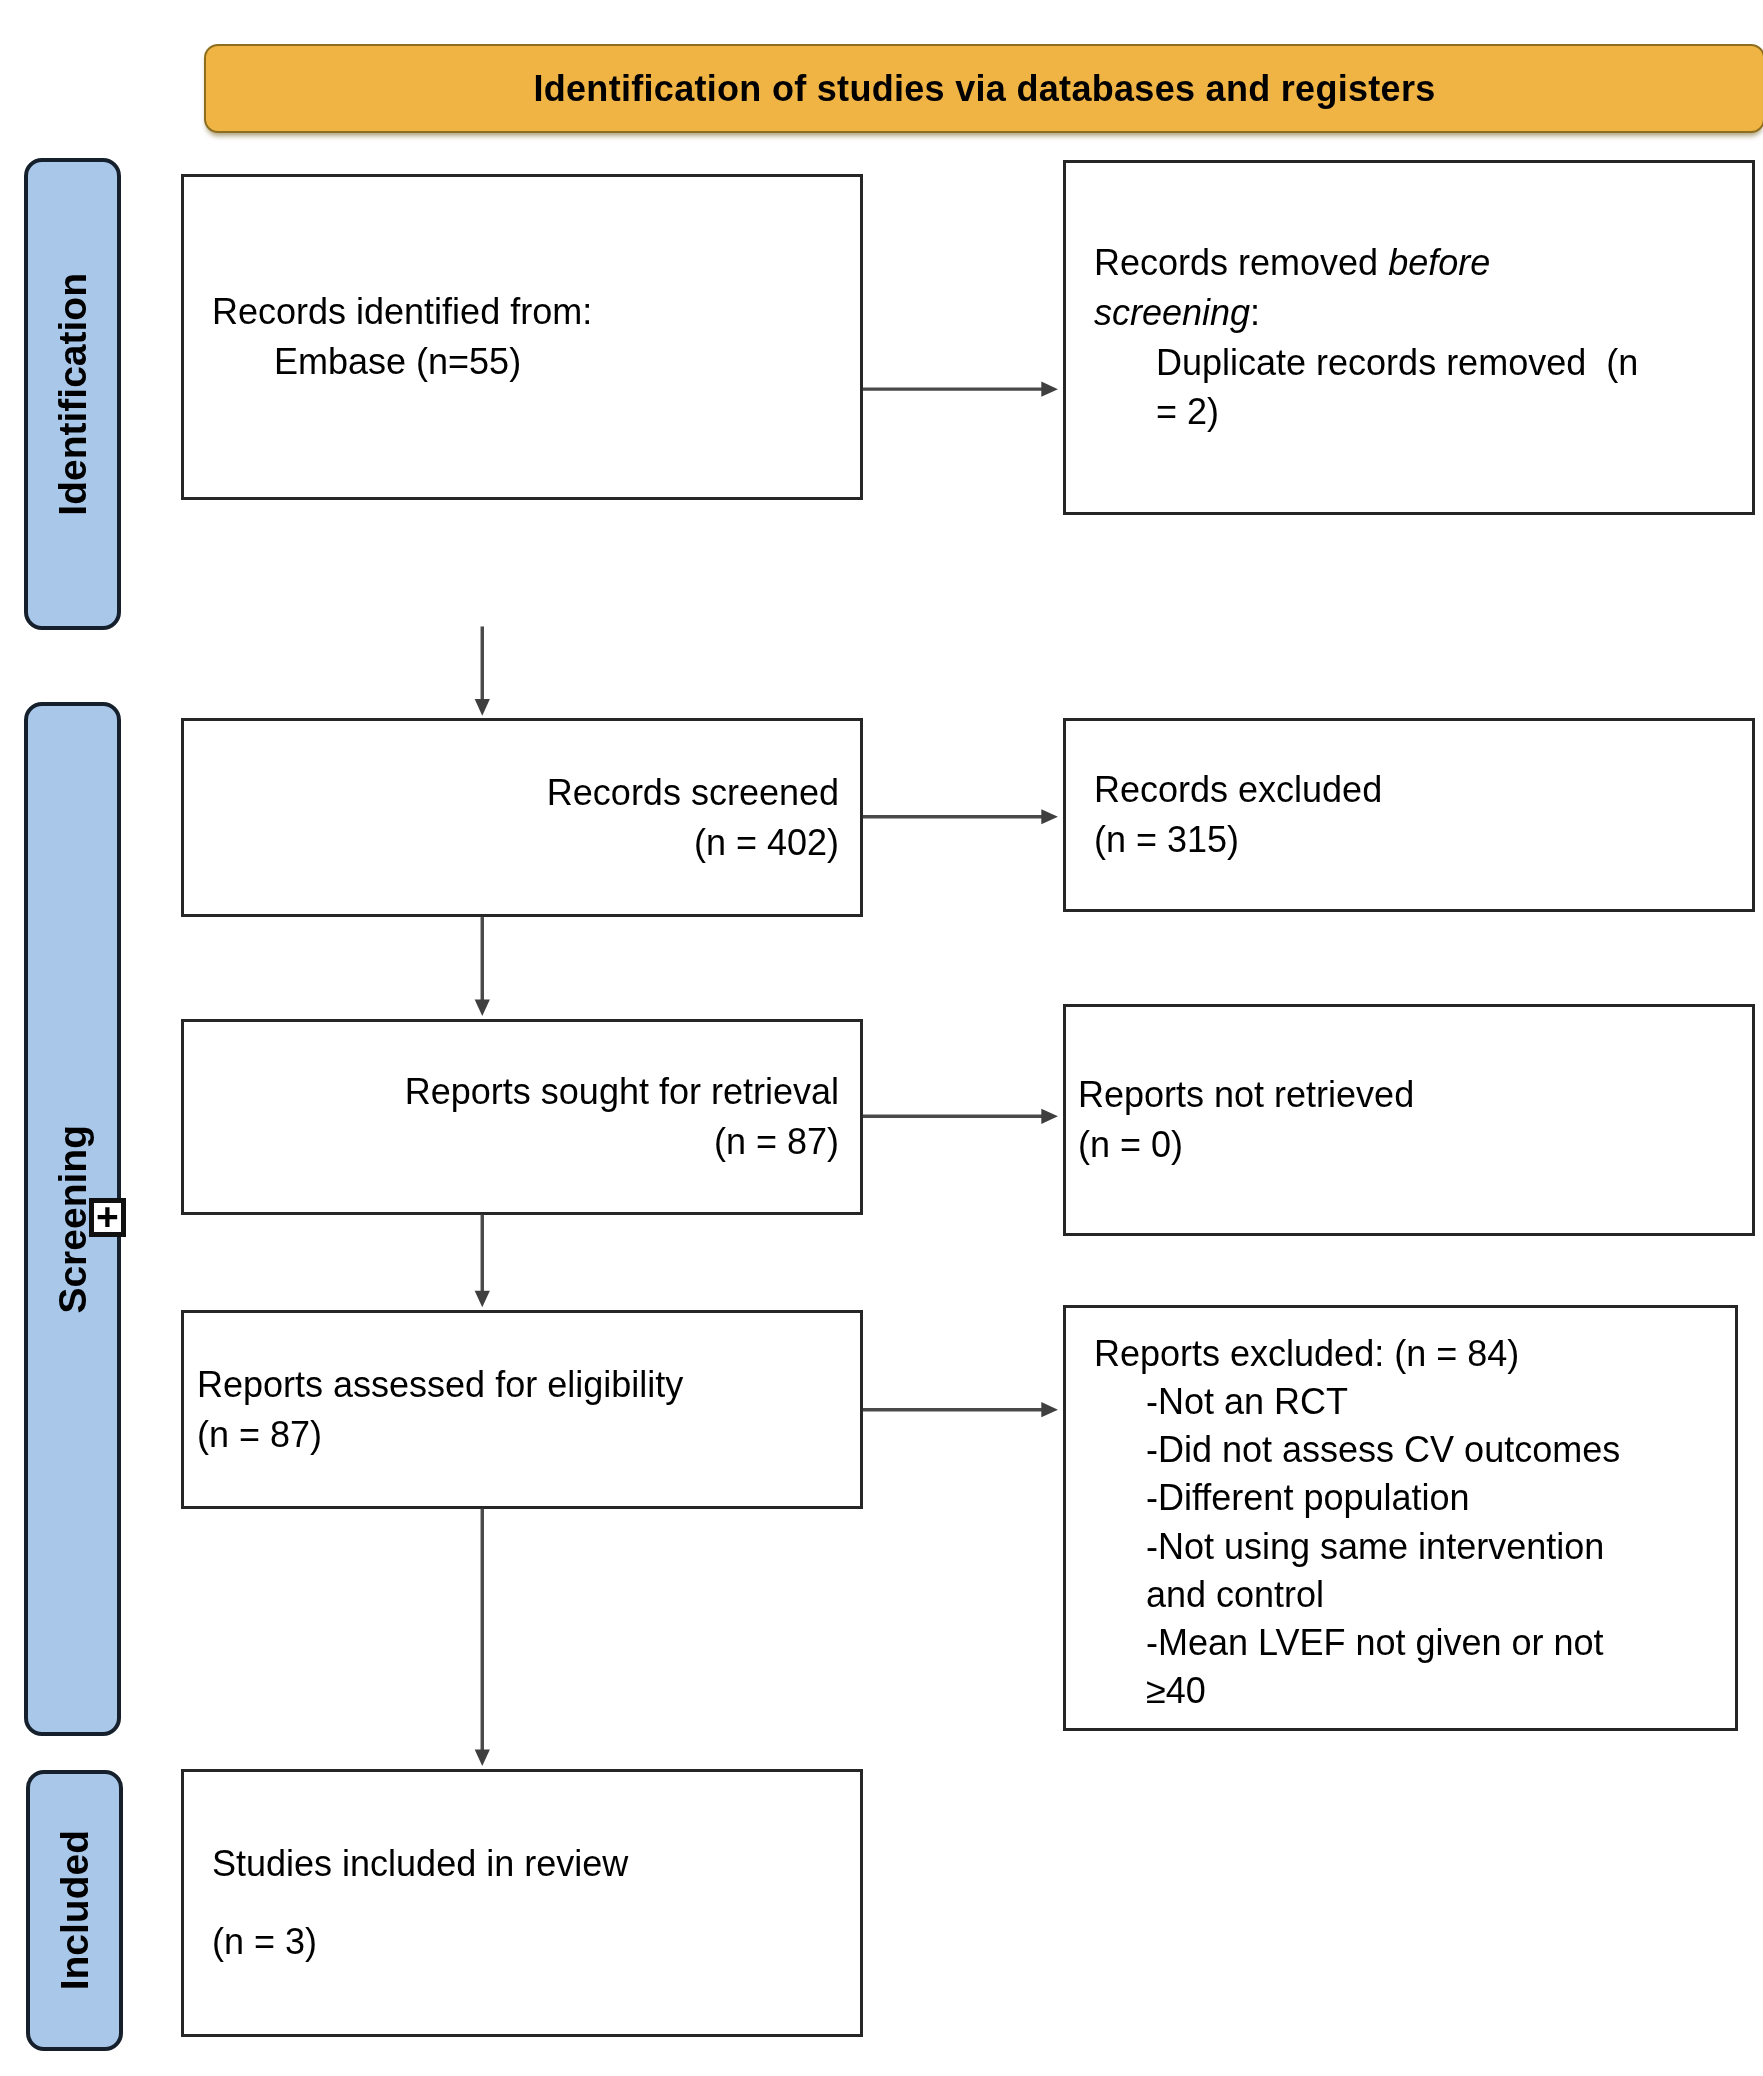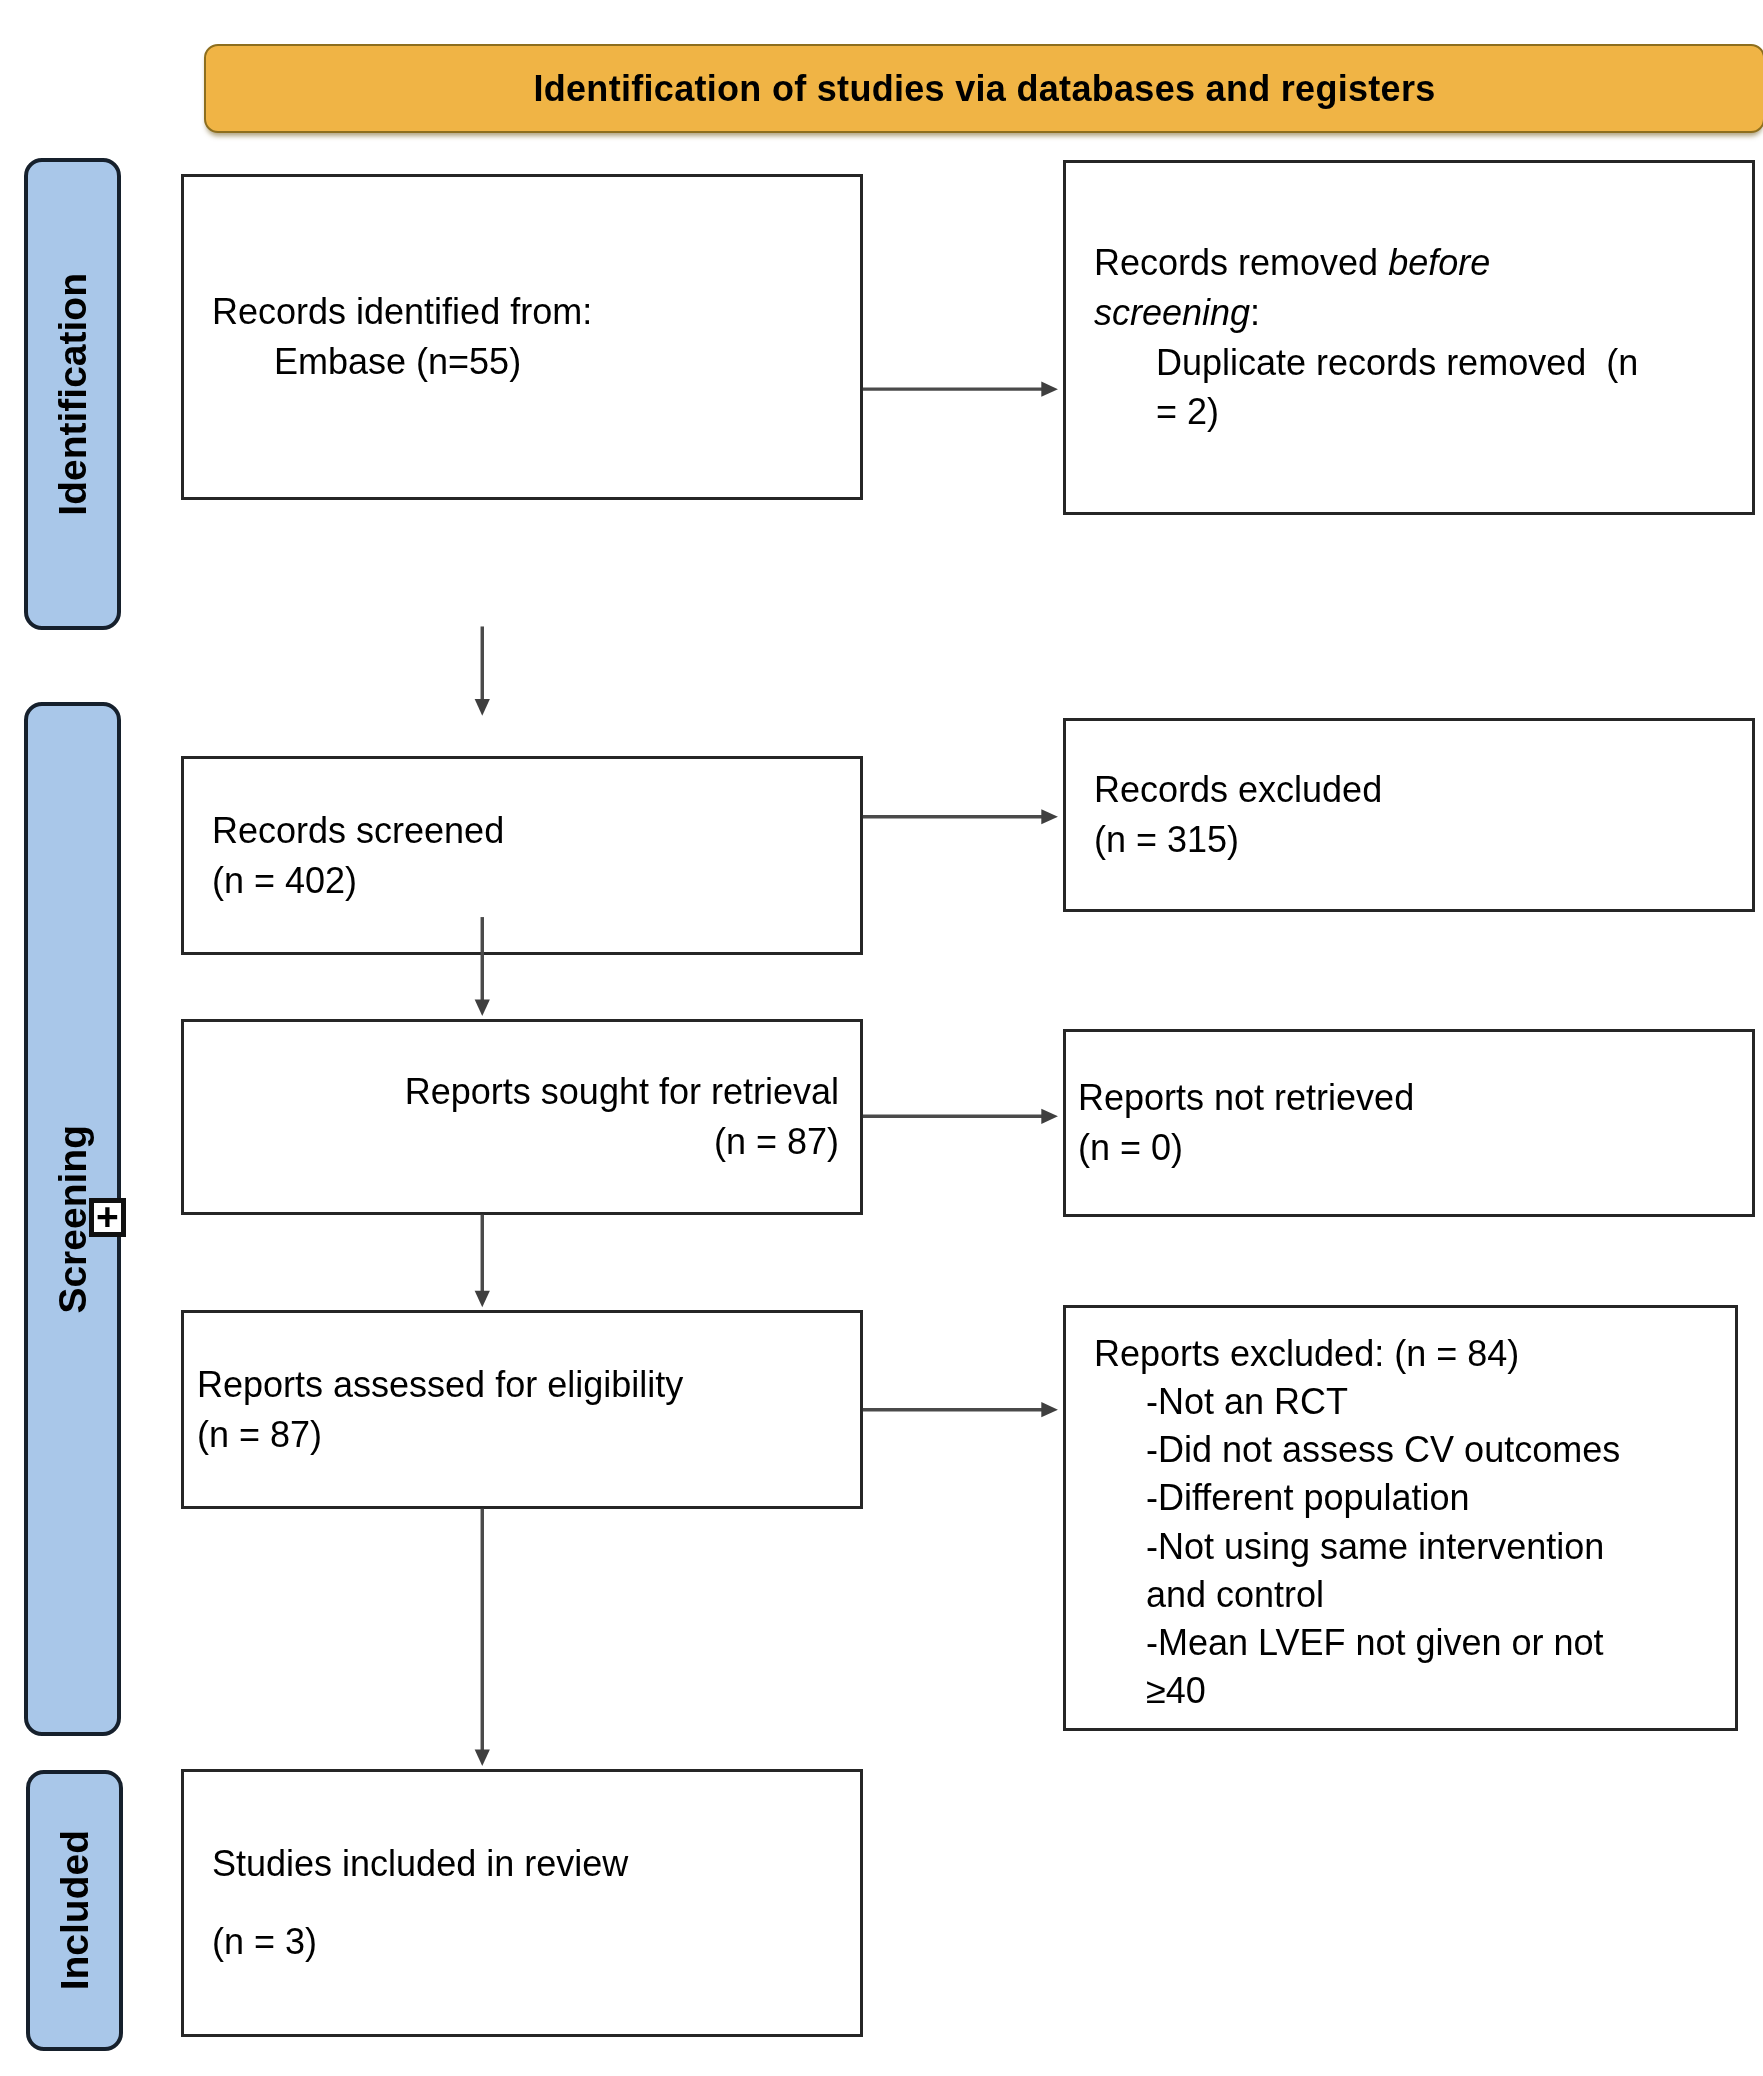--- a/index.html
+++ b/index.html
@@ -80,27 +80,27 @@
     flex-direction: column;
     justify-content: center;
     padding: 14px 21px 14px 28px;
     font-size: 36px;
     line-height: 1.38;
     white-space: pre-wrap;
   }
   .bx-left  { left: 181px;  width: 682px; }
   .bx-right { left: 1063px; width: 692px; }
   .bx1 { top: 174px;  height: 326px; }
-  .bx2 { top: 756px; height: 199px; }
+  .bx2 { top: 718px; height: 199px; align-items: flex-end; }
   .bx3 { top: 1019px; height: 196px; align-items: flex-end; }
   .bx4 { top: 1310px; height: 199px; padding-left: 13px; }
   .bx5 { top: 1769px; height: 268px; gap: 28px; }
   .rx1 { top: 160px;  height: 355px; }
   .rx2 { top: 718px; height: 194px; }
-  .rx3 { top: 1029px; height: 188px; padding-left: 12px; }
+  .rx3 { top: 1004px; height: 232px; padding-left: 12px; }
   .rx4 { top: 1305px; height: 426px; width: 675px; justify-content: flex-start; padding-top: 21px; }
   .line { min-height: 1em; }
   .indent  { margin-left: 62px; }
   .indent2 { margin-left: 52px; }
   .italic { font-style: italic; }
 
   
   .arrows {
     position: absolute;
     left: 0; top: 0;

